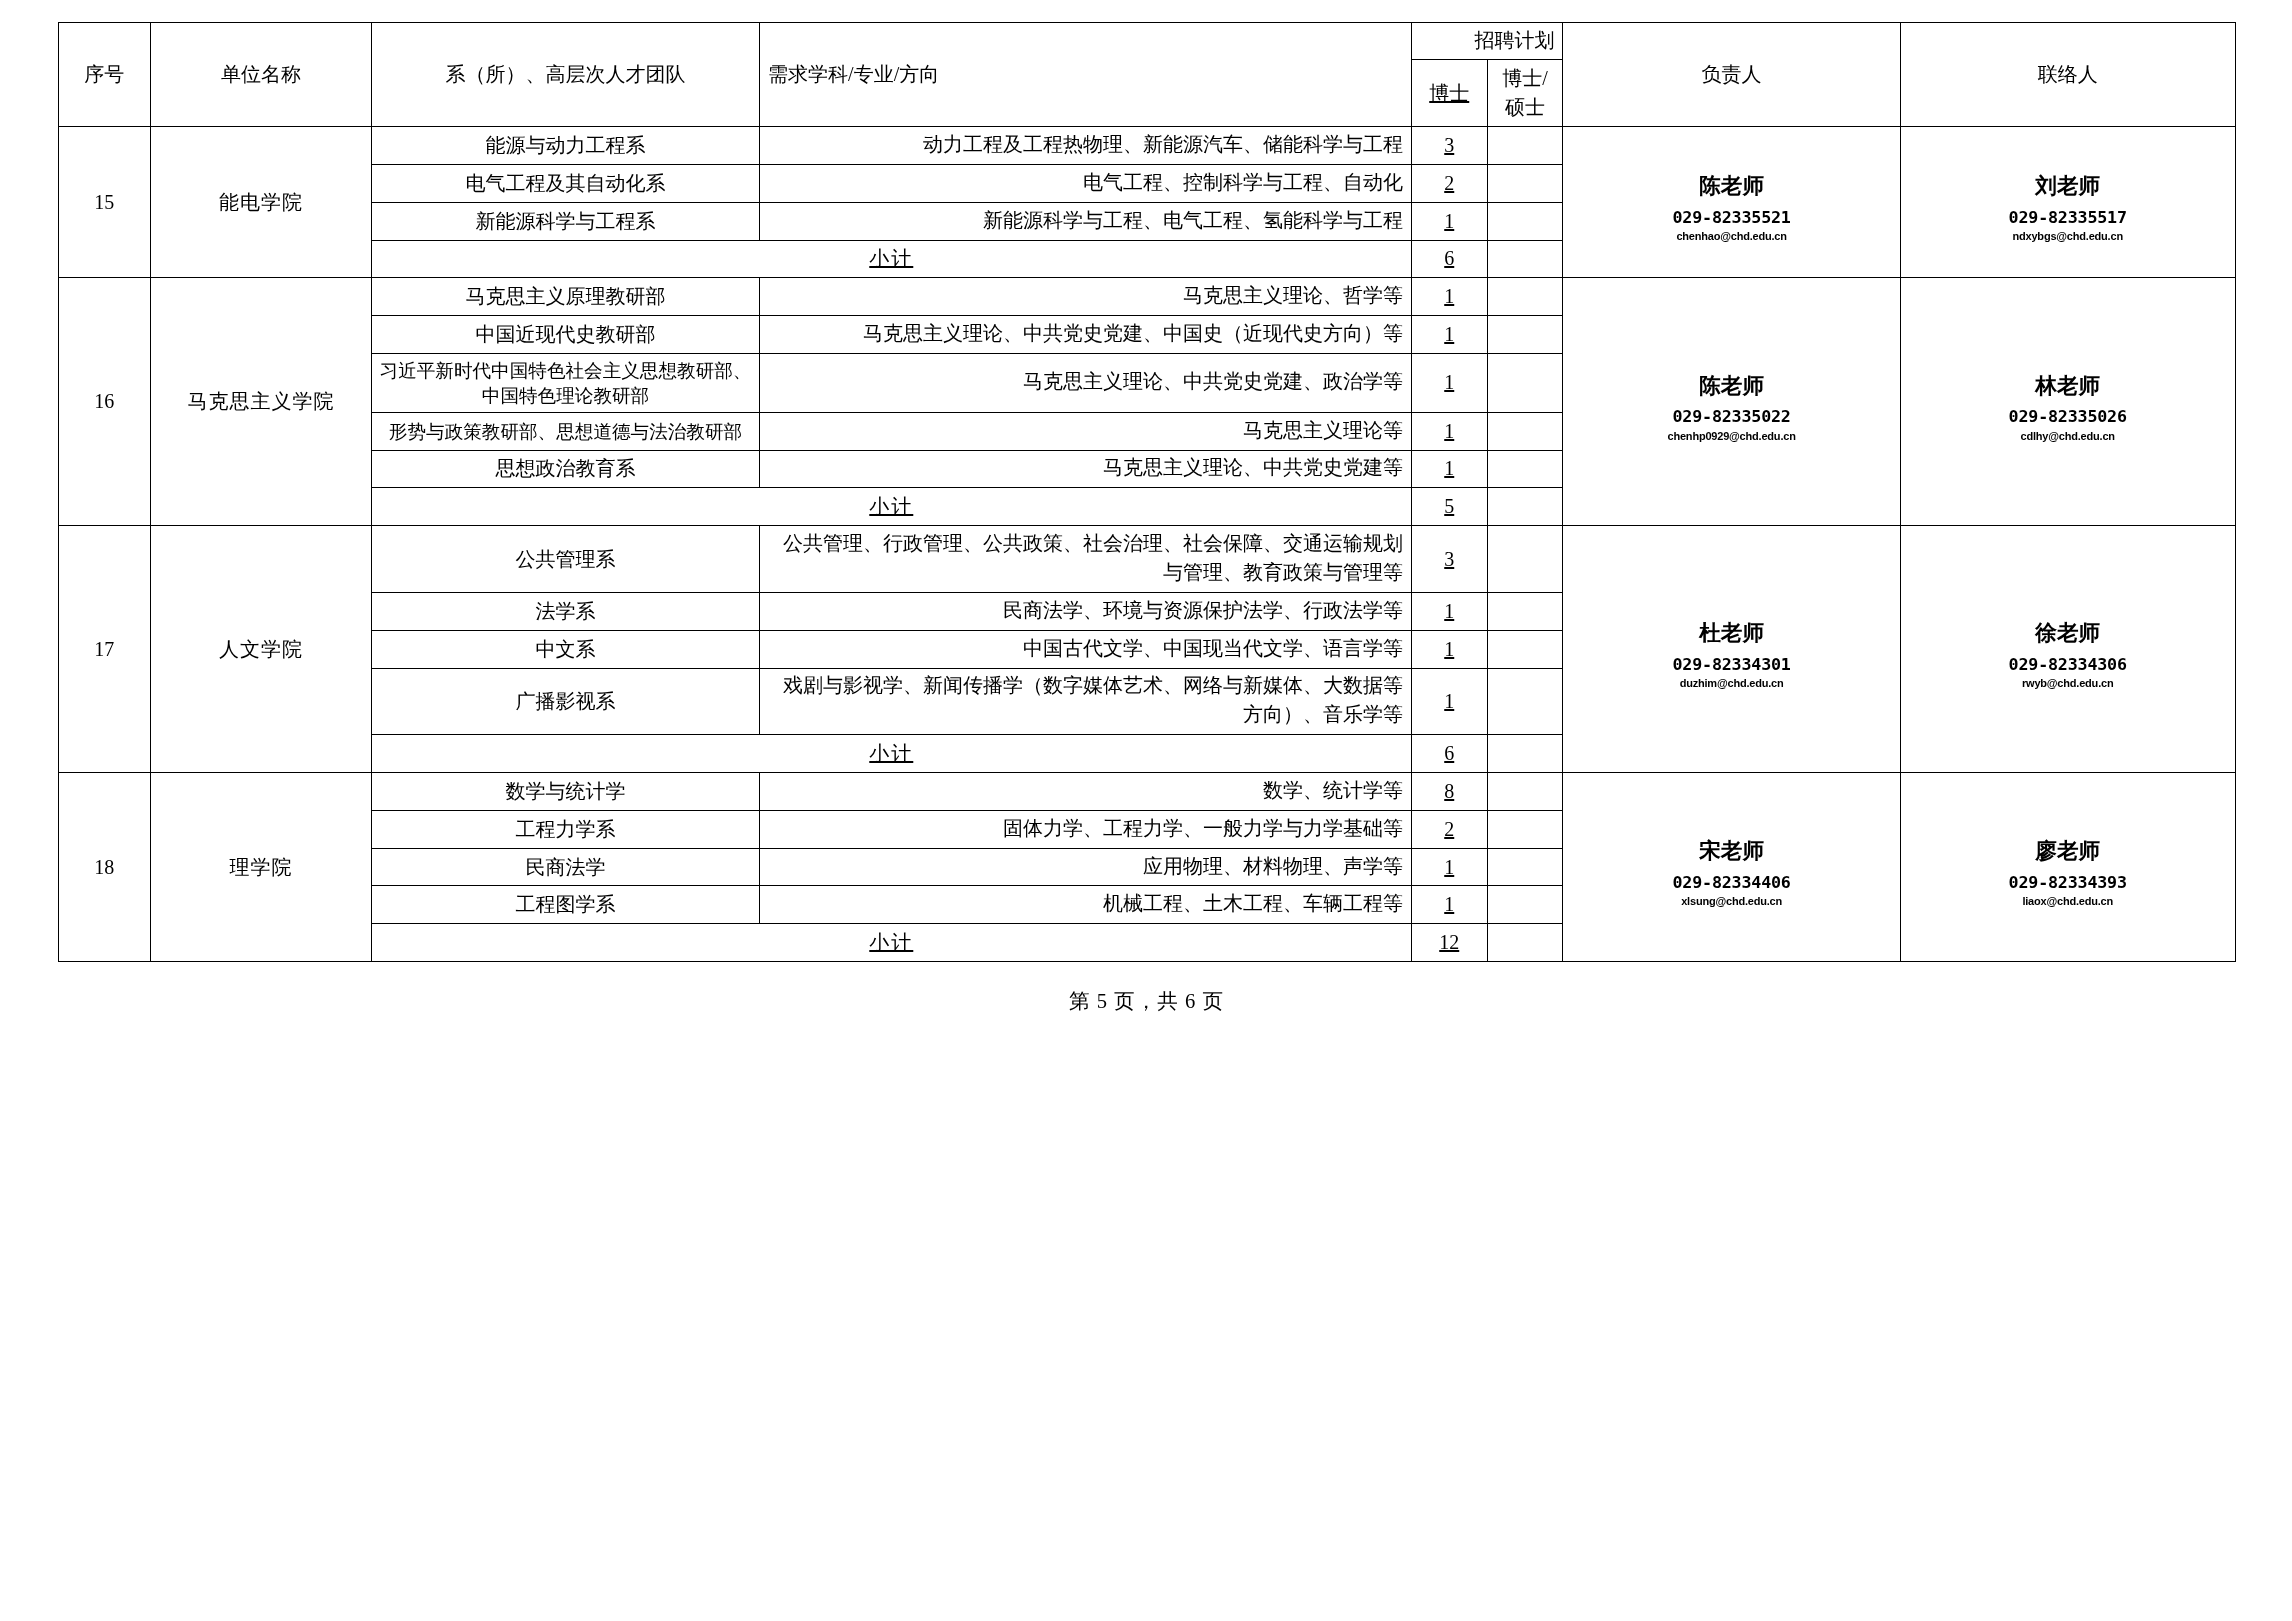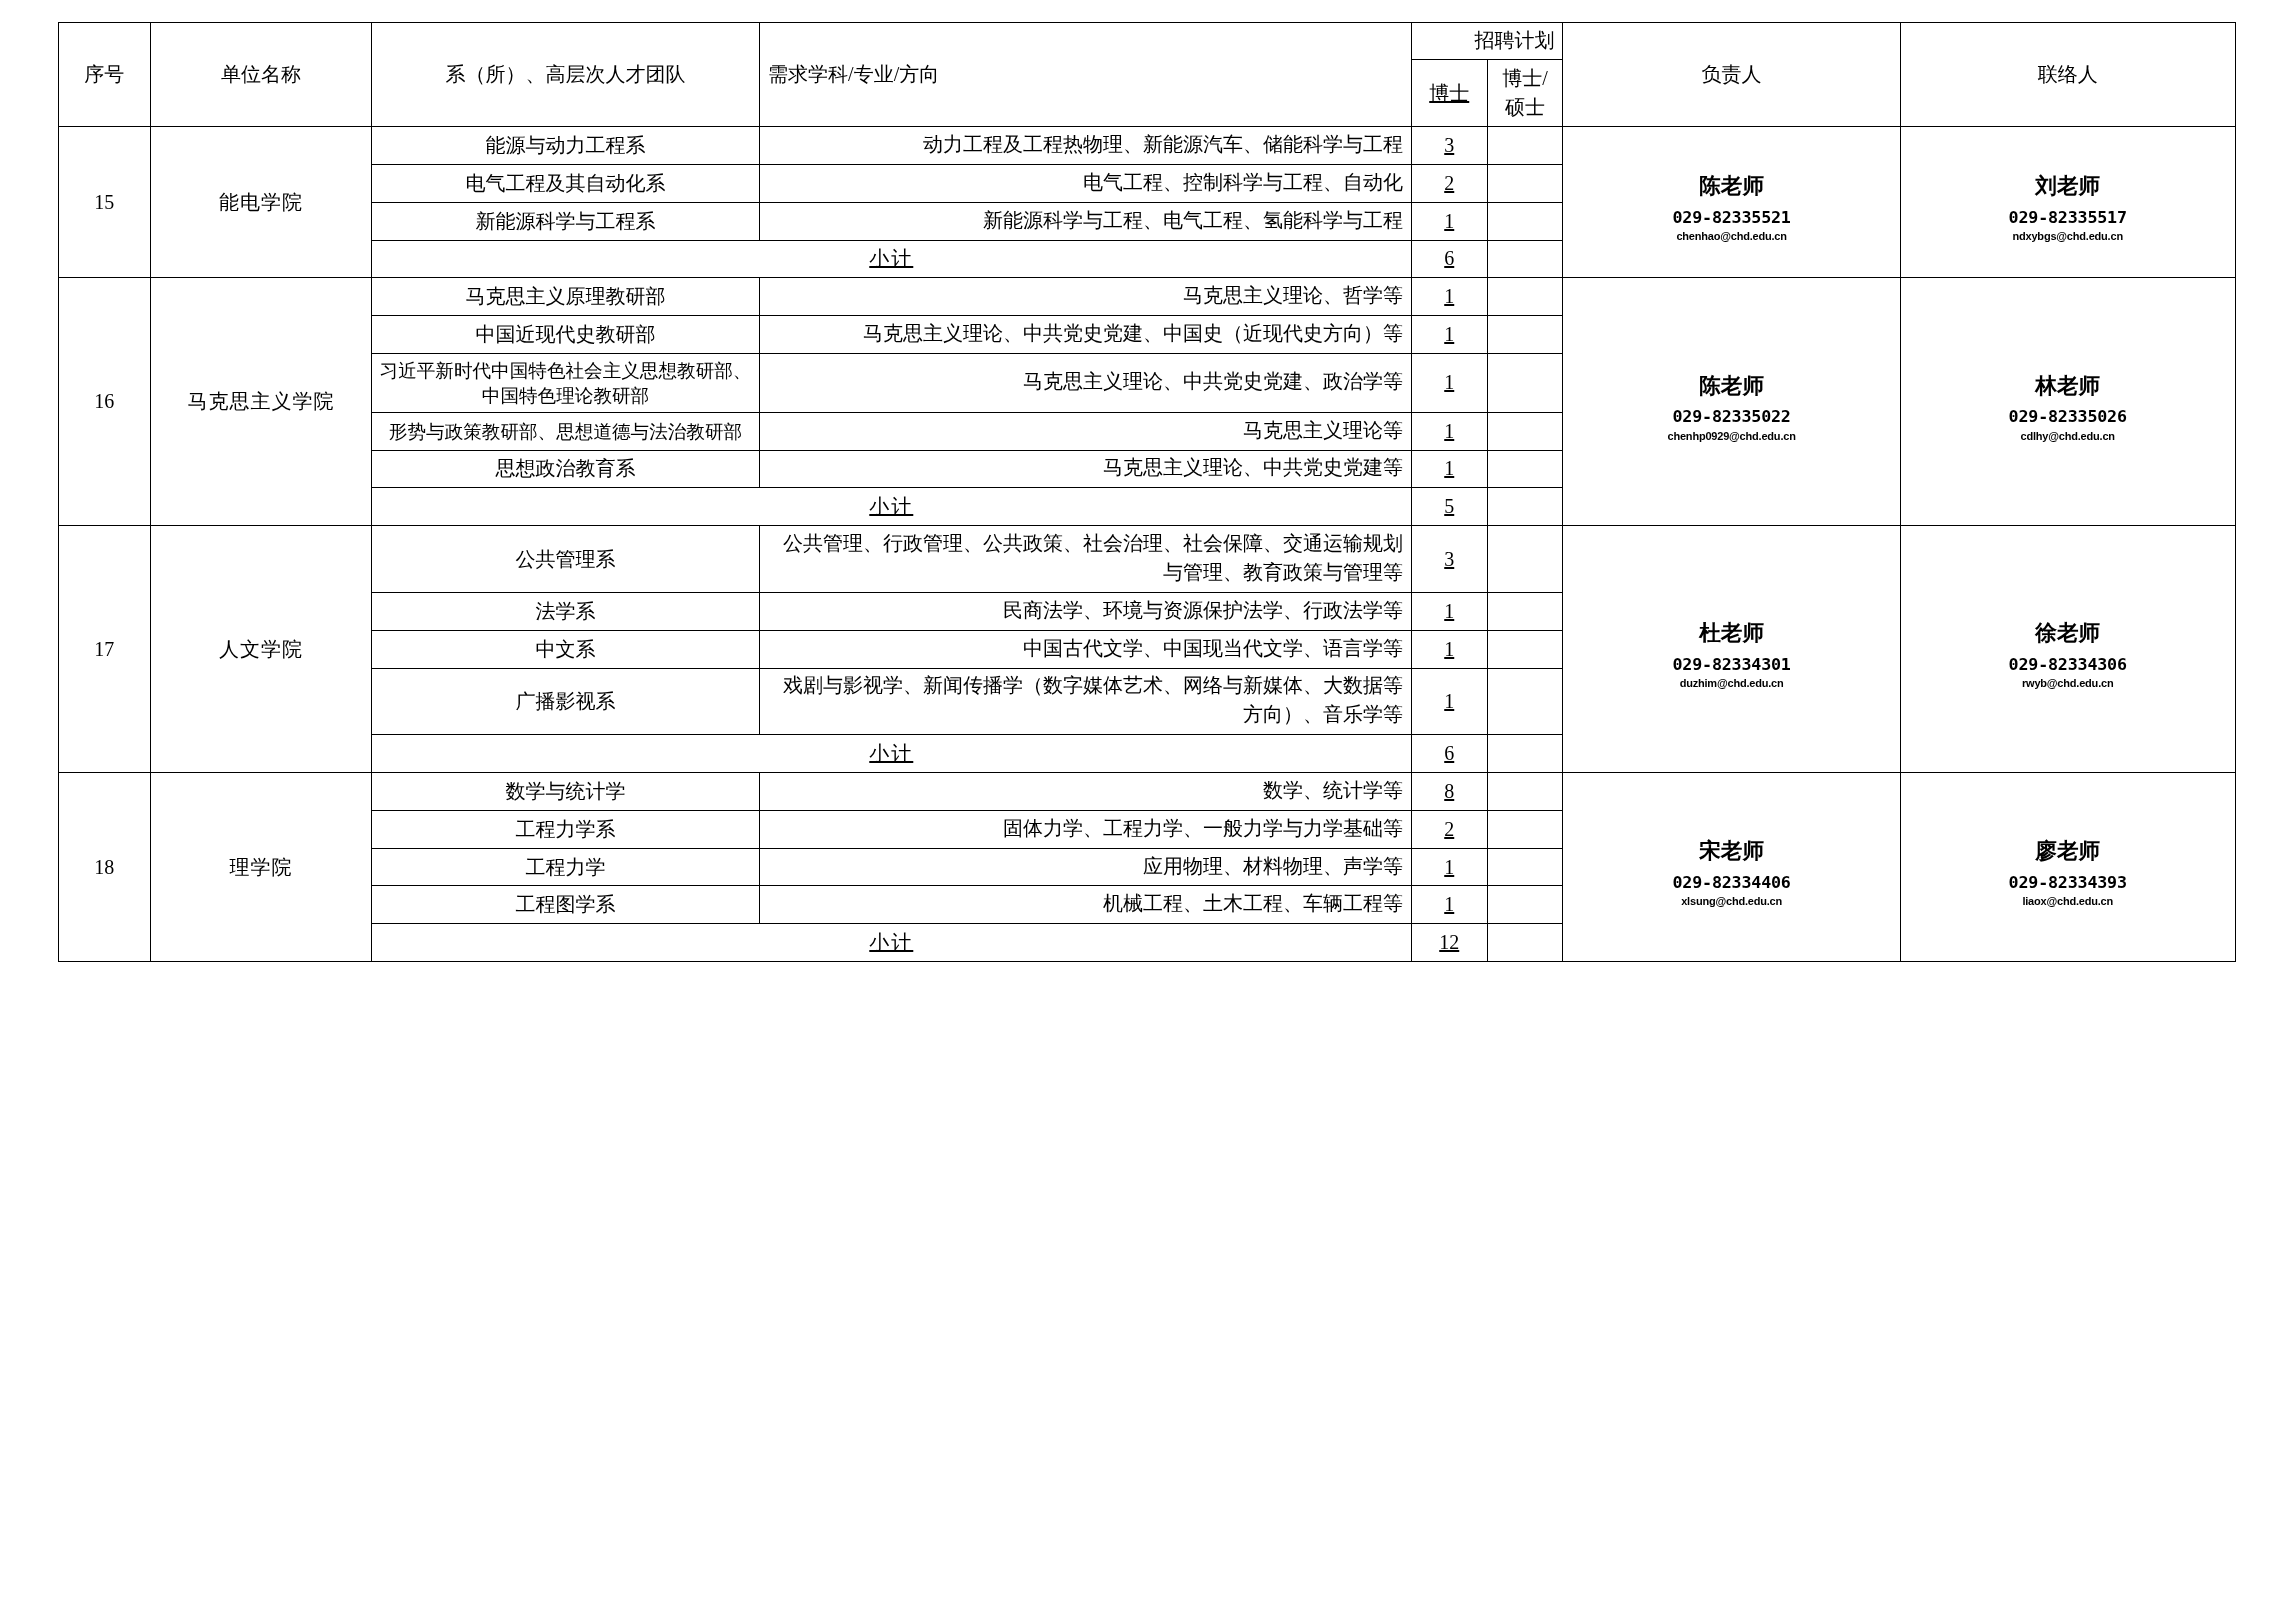--- a/index.html
+++ b/index.html
@@ -269,33 +269,34 @@
             <span class="pmail">liaox@chd.edu.cn</span>
           </td>
         </tr>
         <tr>
           <td class="c-dept dept-cell">工程力学系</td>
           <td class="c-major major-cell">固体力学、工程力学、一般力学与力学基础等</td>
           <td class="c-phd num">2</td>
           <td class="c-master num"></td>
         </tr>
         <tr>
-          <td class="c-dept dept-cell">工程力学</td>
+          <td class="c-dept dept-cell">民商法学</td>
           <td class="c-major major-cell">应用物理、材料物理、声学等</td>
           <td class="c-phd num">1</td>
           <td class="c-master num"></td>
         </tr>
         <tr>
           <td class="c-dept dept-cell">工程图学系</td>
           <td class="c-major major-cell">机械工程、土木工程、车辆工程等</td>
           <td class="c-phd num">1</td>
           <td class="c-master num"></td>
         </tr>
         <tr>
           <td class="subtotal" colspan="2">小计</td>
           <td class="c-phd num">12</td>
           <td class="c-master num"></td>
         </tr>
       </tbody>
   </table>
 
+  <div class="footer">第 5 页，共 6 页</div>
 </div>
 
 
 </body></html>

